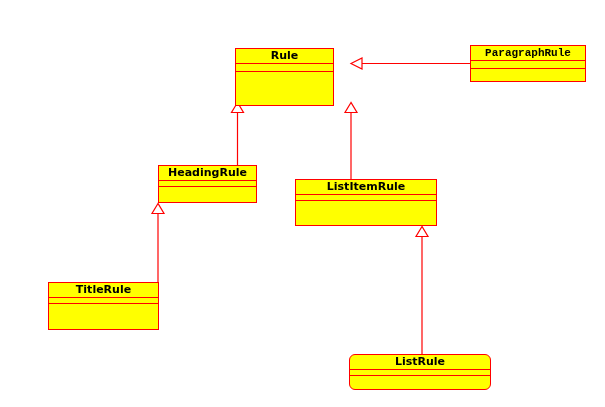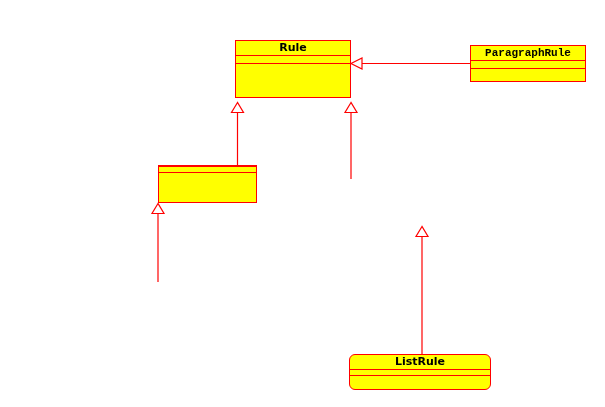--- a/index.html
+++ b/index.html
@@ -85,38 +85,49 @@
       <line x1="158" y1="282" x2="158" y2="213.5"></line>
       <polygon points="158,203.5 152,213.5 164,213.5"></polygon>
     </g>
 
     <g>
       <line x1="422" y1="354" x2="422" y2="236.5"></line>
       <polygon points="422,226.5 416,236.5 428,236.5"></polygon>
     </g>
   </svg>
 
-  <div class="uml-class" style="left:235px; top:40px; width:116px; height:58px;">
+  <div class="uml-class" style="left:235px; top:48px; width:99px; height:58px;">
     <div class="title">Rule</div>
     <div class="attrs"></div>
     <div class="methods"></div>
   </div>
 
   <div class="uml-class" style="left:470px; top:45px; width:116px; height:37px;font-family:Liberation Mono, monospace;">
     <div class="title">ParagraphRule</div>
     <div class="attrs"></div>
     <div class="methods"></div>
   </div>
 
   <div class="uml-class" style="left:158px; top:165px; width:99px; height:38px;">
+    <div class="title">HeadingRule</div>
     <div class="attrs" style="height:6px;"></div>
     <div class="methods"></div>
   </div>
 
+  <div class="uml-class" style="left:295px; top:179px; width:142px; height:47px;">
+    <div class="title">ListItemRule</div>
+    <div class="attrs" style="height:6px;"></div>
+    <div class="methods"></div>
+  </div>
 
+  <div class="uml-class" style="left:48px; top:282px; width:111px; height:48px;">
+    <div class="title">TitleRule</div>
+    <div class="attrs" style="height:6px;"></div>
+    <div class="methods"></div>
+  </div>
 
   <div class="uml-class" style="left:349px; top:354px; width:142px; height:36px;border-radius:6px;">
     <div class="title">ListRule</div>
     <div class="attrs" style="height:6px;"></div>
     <div class="methods"></div>
   </div>
 
 </div>
 
 </body></html>

